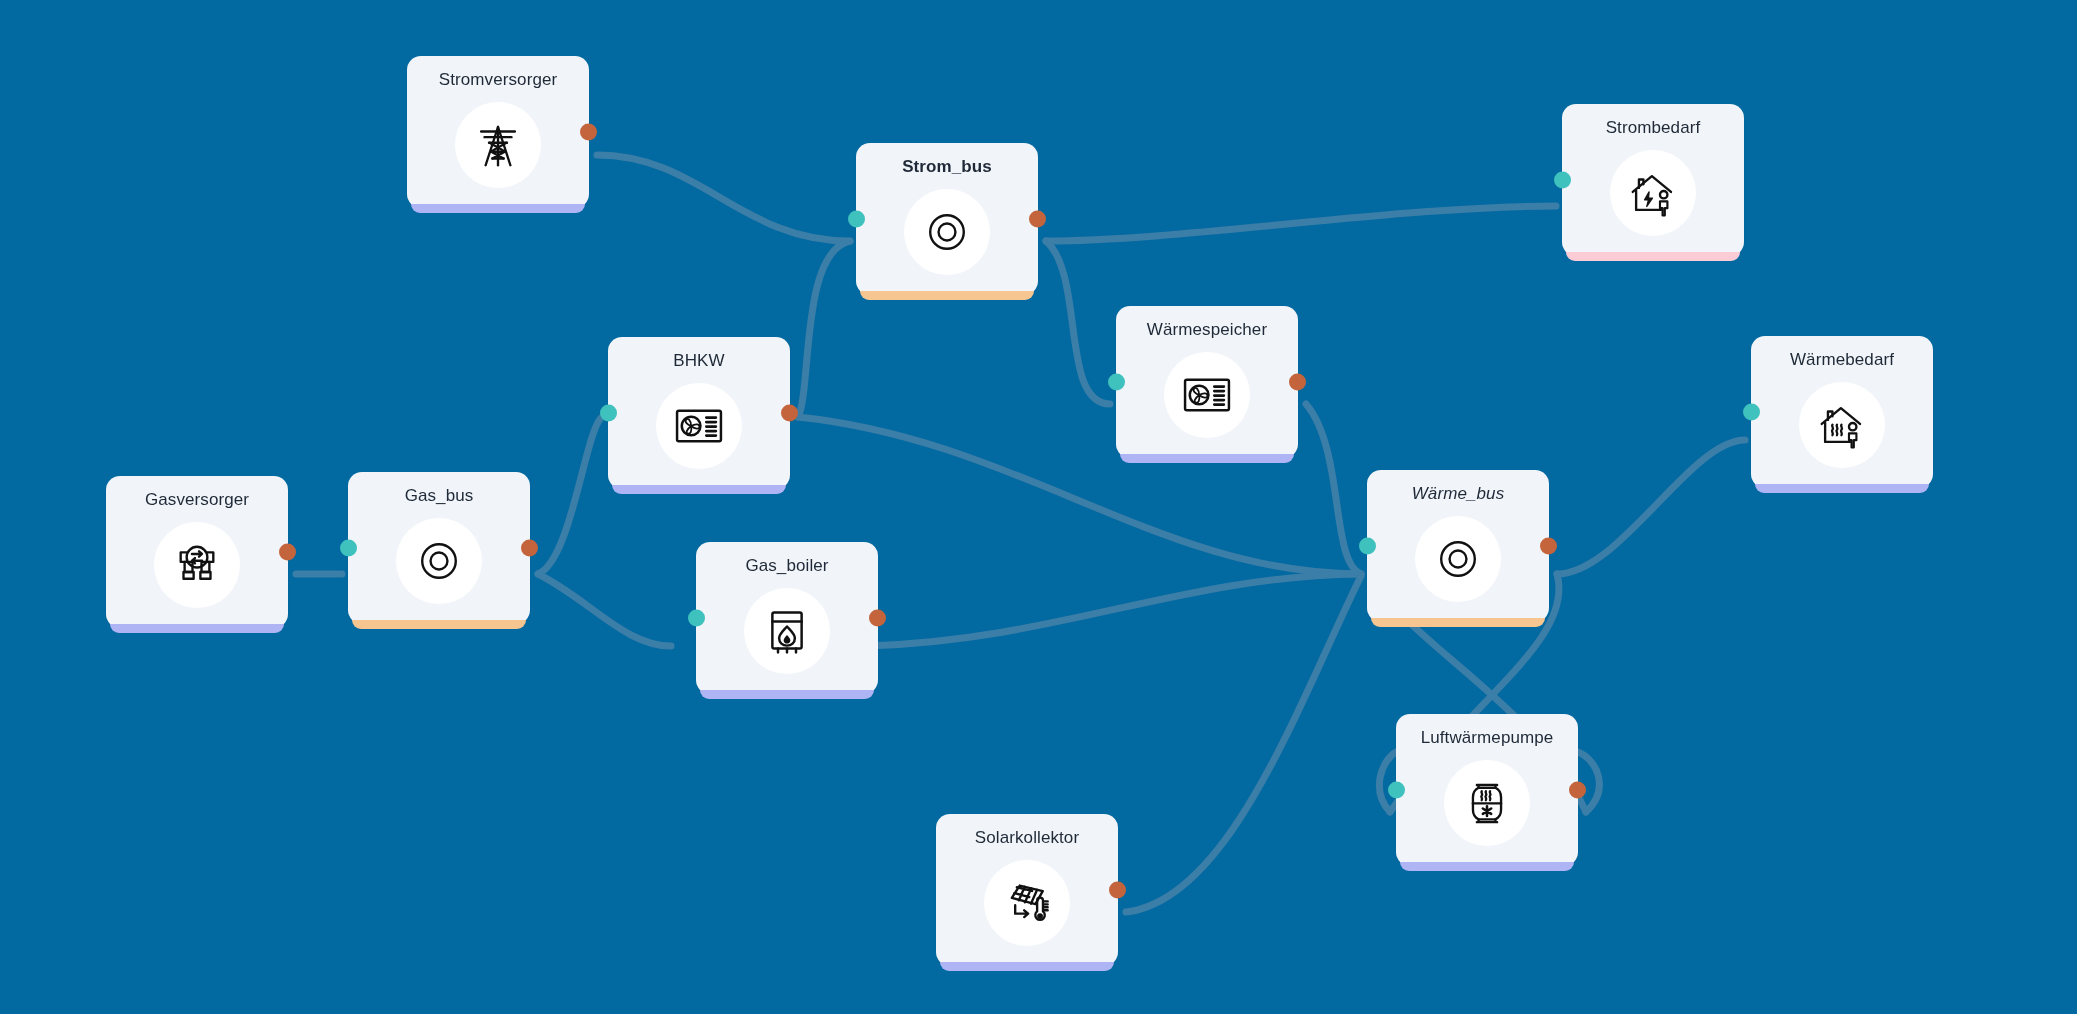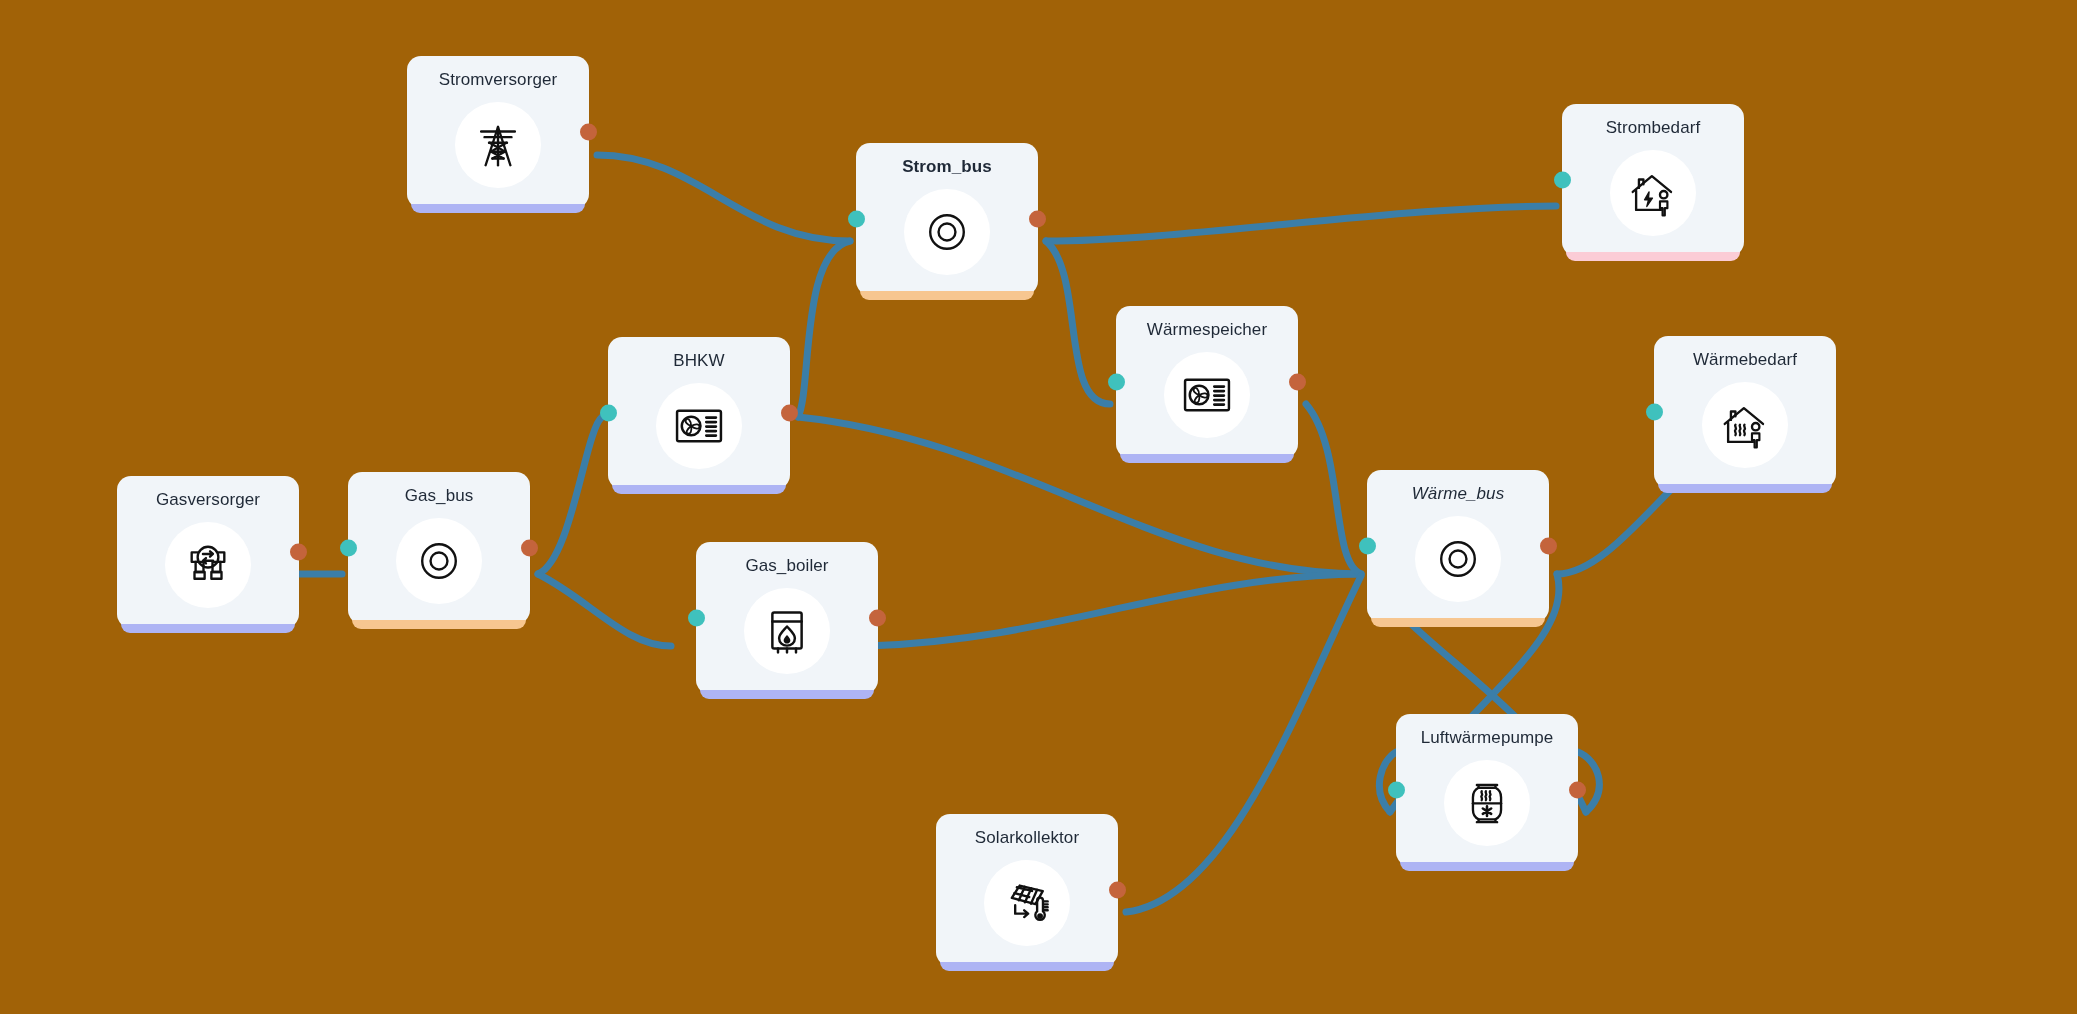--- a/index.html
+++ b/index.html
@@ -6,21 +6,21 @@
   html, body {
     margin: 0; padding: 0;
     width: 2077px; height: 1014px;
     background: #ffffff;
     font-family: "Liberation Sans", sans-serif;
     overflow: hidden;
   }
   #canvas {
     position: relative;
     width: 2077px; height: 1014px;
-    background: #a16207;
+    background: #0369a1;
   }
   #edge-layer {
     position: absolute; left: 0; top: 0;
     width: 2077px; height: 1014px;
     pointer-events: none;
     z-index: 1;
   }
   .node {
     position: absolute;
     width: 182px;
@@ -168,38 +168,38 @@
       <circle cx="17" cy="24" r="8.3"></circle>
       <path d="M17 24 C17 19 14 16.5 12.5 18.3 C11 20.2 13.6 22.8 17 24 Z" stroke-width="1.6"></path>
       <path d="M17 24 C21.3 21.6 24.6 22.4 24.4 24.8 C24.2 27.1 20.6 26.8 17 24 Z" stroke-width="1.6"></path>
       <path d="M17 24 C18 28.7 16.2 31.5 14 30.7 C11.8 30 13.5 26.8 17 24 Z" stroke-width="1.6"></path>
       <path d="M30.5 16.5 H39 M30.5 20.5 H39 M30.5 24.5 H39 M30.5 28.5 H39 M30.5 32.5 H39" stroke-width="2.4"></path>
     </svg>
         </div>
         <div class="handle target"></div>
         <div class="handle source"></div>
       </div>
-      <div class="node" style="left: 1654px; top: 336px;">
+      <div class="node" style="left: 1751px; top: 336px;">
         <div class="node-accent accent-purple"></div>
         <div class="node-label">Wärmebedarf</div>
         <div class="icon-circle">
     <svg width="54" height="54" viewBox="0 0 48 48" fill="none" stroke="#111" stroke-width="2.1" stroke-linejoin="round" stroke-linecap="round">
       <path d="M6 23 L23 9 L40 23"></path>
       <path d="M9 22 V39 H31"></path>
       <path d="M11.5 19.5 V12 H15.5 V16.3"></path>
       <path d="M15.5 33 c1.6-1.6 -1.6-3.2 0-4.8 c1.6-1.6 -1.2-2.9 0-4.4"></path>
       <path d="M19.5 33 c1.6-1.6 -1.6-3.2 0-4.8 c1.6-1.6 -1.2-2.9 0-4.4"></path>
       <path d="M23.5 33 c1.6-1.6 -1.6-3.2 0-4.8 c1.6-1.6 -1.2-2.9 0-4.4"></path>
       <circle cx="33.5" cy="25.5" r="3.3"></circle>
       <path d="M30.2 31.5 h6.6 v6 h-2.3 v6.5 h-2 V37.5 h-2.3 Z" stroke-width="1.9"></path>
     </svg>
         </div>
         <div class="handle target"></div>
       </div>
-      <div class="node" style="left: 106px; top: 476px; margin-left: 11px;">
+      <div class="node" style="left: 106px; top: 476px;">
         <div class="node-accent accent-purple"></div>
         <div class="node-label">Gasversorger</div>
         <div class="icon-circle">
     <svg width="54" height="54" viewBox="0 0 48 48" fill="none" stroke="#111" stroke-width="2.1" stroke-linecap="round" stroke-linejoin="round">
       <circle cx="24" cy="17" r="9.2"></circle>
       <path d="M19.5 14.2 H28 M25.8 11.8 L28.4 14.2 L25.8 16.6"></path>
       <path d="M28.5 20.2 H20 M22.2 17.8 L19.6 20.2 L22.2 22.6"></path>
       <path d="M14.8 12.8 H9.5 v8.4 h5.3"></path>
       <path d="M33.2 12.8 h5.3 v8.4 h-5.3"></path>
       <path d="M13 21.2 h7 v9 h-7 Z"></path>

